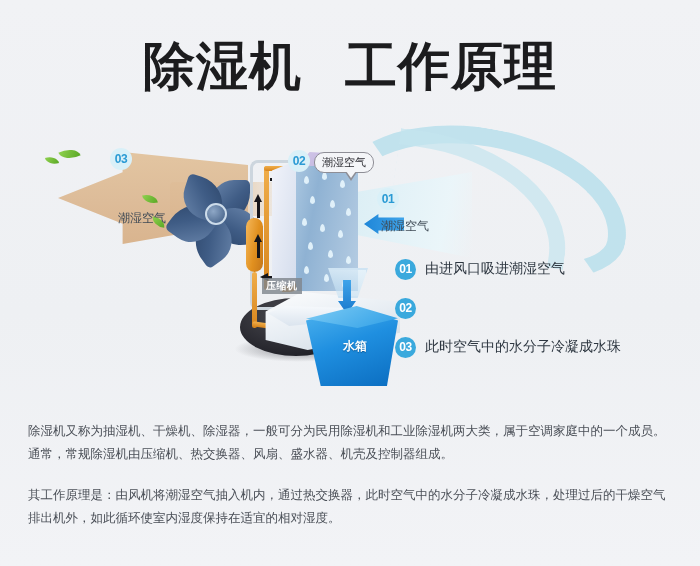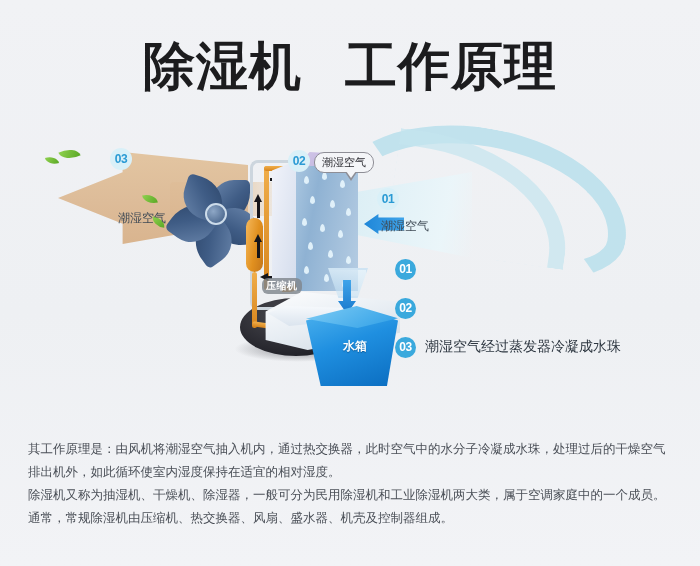--- a/index.html
+++ b/index.html
@@ -289,21 +289,21 @@
 
   
   .comp-badge {
     position: absolute;
     left: 30px; top: 148px;
     padding: 1px 4px;
     background: rgba(128,134,142,.82);
     color: #ffffff;
     font-size: 10px;
     font-weight: bold;
-    border-radius: 6px;
+    border-radius: 0;
     letter-spacing: .5px;
   }
 
   
   .badge {
     position: absolute;
     width: 22px; height: 22px;
     border-radius: 50%;
     background: #d9f0f8;
     color: #2a9ad4;
@@ -492,28 +492,29 @@
         <i></i>
       </div>
 
     <div class="badge" style="left:377px; top:78px;">01</div>
     <div class="dlabel" style="left:381px; top:108px;font-family:Liberation Serif, serif;">潮湿空气</div>
   </div>
 
   <div class="legend">
     <div class="legend-row">
       <div class="legend-badge">01</div>
+      <div class="legend-text">由进风口吸进潮湿空气</div>
     </div>
     <div class="legend-row">
       <div class="legend-badge">02</div>
     </div>
     <div class="legend-row">
       <div class="legend-badge">03</div>
-      <div class="legend-text">潮湿空气经过蒸发器冷凝成水珠</div>
+      <div class="legend-text">此时空气中的水分子冷凝成水珠</div>
     </div>
   </div>
 
   <div class="copy">
+    <p class="para p1">除湿机又称为抽湿机、干燥机、除湿器，一般可分为民用除湿机和工业除湿机两大类，属于空调家庭中的一个成员。通常，常规除湿机由压缩机、热交换器、风扇、盛水器、机壳及控制器组成。</p>
     <p class="para p2">其工作原理是：由风机将潮湿空气抽入机内，通过热交换器，此时空气中的水分子冷凝成水珠，处理过后的干燥空气排出机外，如此循环使室内湿度保持在适宜的相对湿度。</p>
-    <p class="para p1">除湿机又称为抽湿机、干燥机、除湿器，一般可分为民用除湿机和工业除湿机两大类，属于空调家庭中的一个成员。通常，常规除湿机由压缩机、热交换器、风扇、盛水器、机壳及控制器组成。</p>
   </div>
 
 </div>
 
 </body></html>

